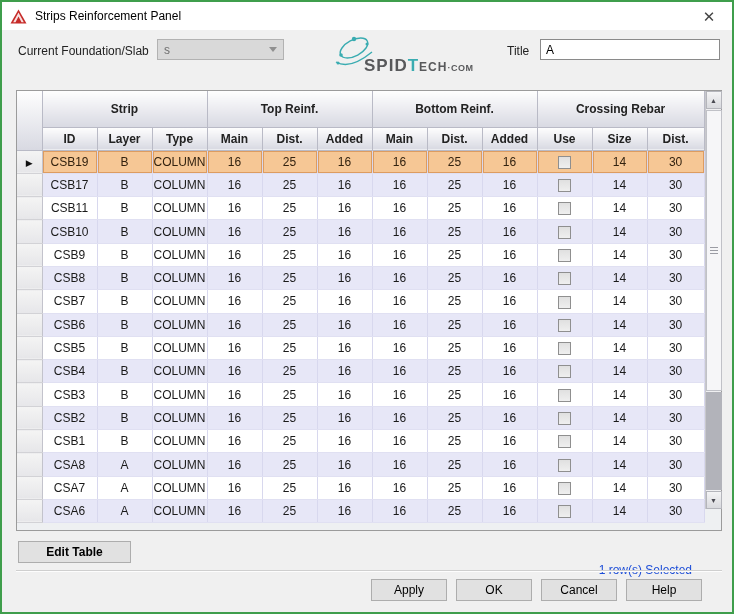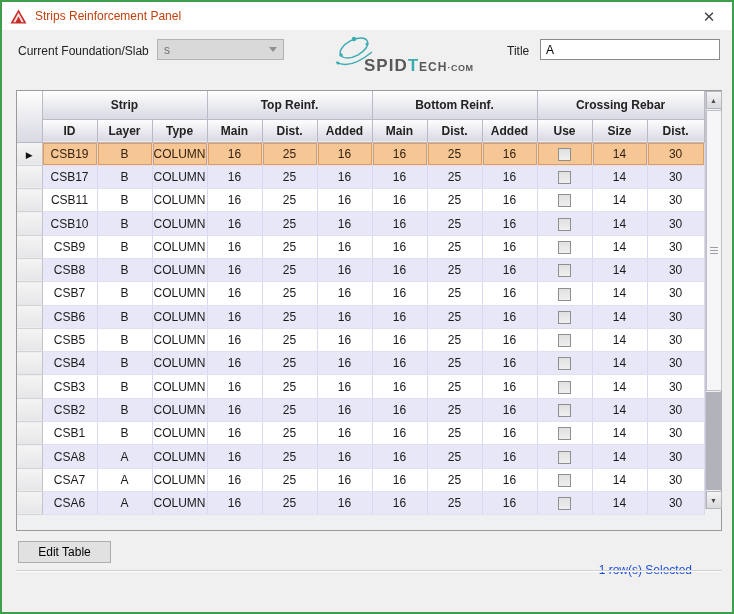--- a/index.html
+++ b/index.html
@@ -3,21 +3,21 @@
 <meta charset="utf-8">
 <style>
   * { margin:0; padding:0; box-sizing:border-box; }
   html,body { width:734px; height:614px; overflow:hidden; background:#f0f0f0;
               font-family:"Liberation Sans", sans-serif; font-size:12px; color:#1a1a1a; }
   .window { width:734px; height:614px; border:2px solid #3f9e4c; background:#f0f0f0; position:relative; }
 
   
   .titlebar { height:28px; background:#ffffff; display:flex; align-items:center; padding-left:8px; }
   .app-icon { width:17px; height:15px; margin-right:8px; flex:0 0 auto; }
-  .win-title { font-size:12px; color:#c2410c; }
+  .win-title { font-size:12px; color:#000000; }
   .close-btn { position:absolute; top:2px; right:2px; width:42px; height:26px; display:flex;
                align-items:center; justify-content:center; font-size:15px; color:#444; cursor:pointer; background:#fff; }
 
   
   .topbar { position:relative; height:58px; }
   .lbl { position:absolute; color:#222; }
   .foundation-lbl { left:16px; top:14px; }
   .combo { position:absolute; left:155px; top:9px; width:127px; height:21px; background:#d9d9d9;
            border:1px solid #b2b2b2; color:#6e6e6e; display:flex; align-items:center; padding-left:6px; }
   .combo .chev { position:absolute; right:6px; top:7px; width:0; height:0;
@@ -35,21 +35,21 @@
 
   
   .grid { position:absolute; left:14px; top:88px; width:706px; height:441px;
           border:1px solid #9b9b9b; background:#eef0f2; }
   .groupbar { height:21px; line-height:20px; text-align:center; font-size:11px; color:#222;
               background:linear-gradient(#fafafa,#dcdcdf); border-bottom:1px solid #b5b5bc; }
   .grid-body { display:flex; height:418px; }
   table { border-collapse:collapse; table-layout:fixed; width:687px; }
   th { background:linear-gradient(#fefefe,#d8d9e2); border-right:1px solid #b9bac6; border-bottom:1px solid #b9bac6;
        font-weight:bold; font-size:12px; color:#222; text-align:center; }
-  tr.grp-row th { height:28px; }
+  tr.grp-row th { height:36px; }
   tr.hdr-row th { height:23px; }
   th.corner { border-right:1px solid #b9bac6; }
   td { height:23.3px; text-align:center; font-size:12px; color:#1a1a1a;
        border-right:1px solid #d8d8ee; border-bottom:1px solid #e0e0f2; background:#fff; overflow:hidden; }
   td.ind { background:linear-gradient(#f4f4f4,#e6e6e9); border-right:1px solid #c3c3cc; border-bottom:1px solid #d2d2d6; }
   tr.alt td { background:#e7e7f7; }
   tr.alt td.ind { background:linear-gradient(#f4f4f4,#e6e6e9); }
   tr.sel td { background:#f6c795; box-shadow:inset 0 0 0 1px #dd9c60; color:#33220f; }
   tr.sel td.ind { background:linear-gradient(#f4f4f4,#e6e6e9); box-shadow:none; }
   .row-arrow { font-size:9px; color:#111; }
@@ -67,21 +67,21 @@
               border:1px solid #c0c1c7; cursor:pointer; }
   .sb-grip { position:absolute; left:3px; top:50%; margin-top:-4px; width:8px; }
   .sb-grip div { height:1px; background:#9b9ca4; margin-bottom:2px; }
   .sb-lower { position:absolute; left:0; top:301px; bottom:19px; width:16px; background:#b2b3ba; }
 
   
   .footer1 { position:absolute; left:0; top:538px; width:734px; height:23px; display:flex;
              align-items:center; justify-content:space-between; padding:0 44px 0 16px; }
   .btn { background:#e1e1e1; border:1px solid #adadad; font-family:inherit; font-size:12px;
          color:#000; height:22px; cursor:pointer; }
-  .edit-btn { width:93px; }
+  .edit-btn { width:113px;font-weight:bold; }
   .sel-status { color:#1d4ed8;margin-top:36px; }
   .divider { position:absolute; left:14px; top:568px; width:706px; height:2px;
              border-top:1px solid #cfcfcf; border-bottom:1px solid #fdfdfd; }
   .footer2 { position:absolute; left:0; top:577px; width:700px; display:flex; justify-content:flex-end; gap:9px; }
   .footer2 .btn { width:76px; }
 </style>
 </head>
 <body>
 
 <div class="window">
@@ -419,14 +419,20 @@
     </div>
   </div>
 
   <div class="footer1">
     <button class="btn edit-btn">Edit Table</button>
     <span class="sel-status">1 row(s) Selected</span>
   </div>
 
   <div class="divider"></div>
 
+  <div class="footer2">
+    <button class="btn">Apply</button>
+    <button class="btn">OK</button>
+    <button class="btn">Cancel</button>
+    <button class="btn">Help</button>
+  </div>
 
 </div>
 
 </body></html>

